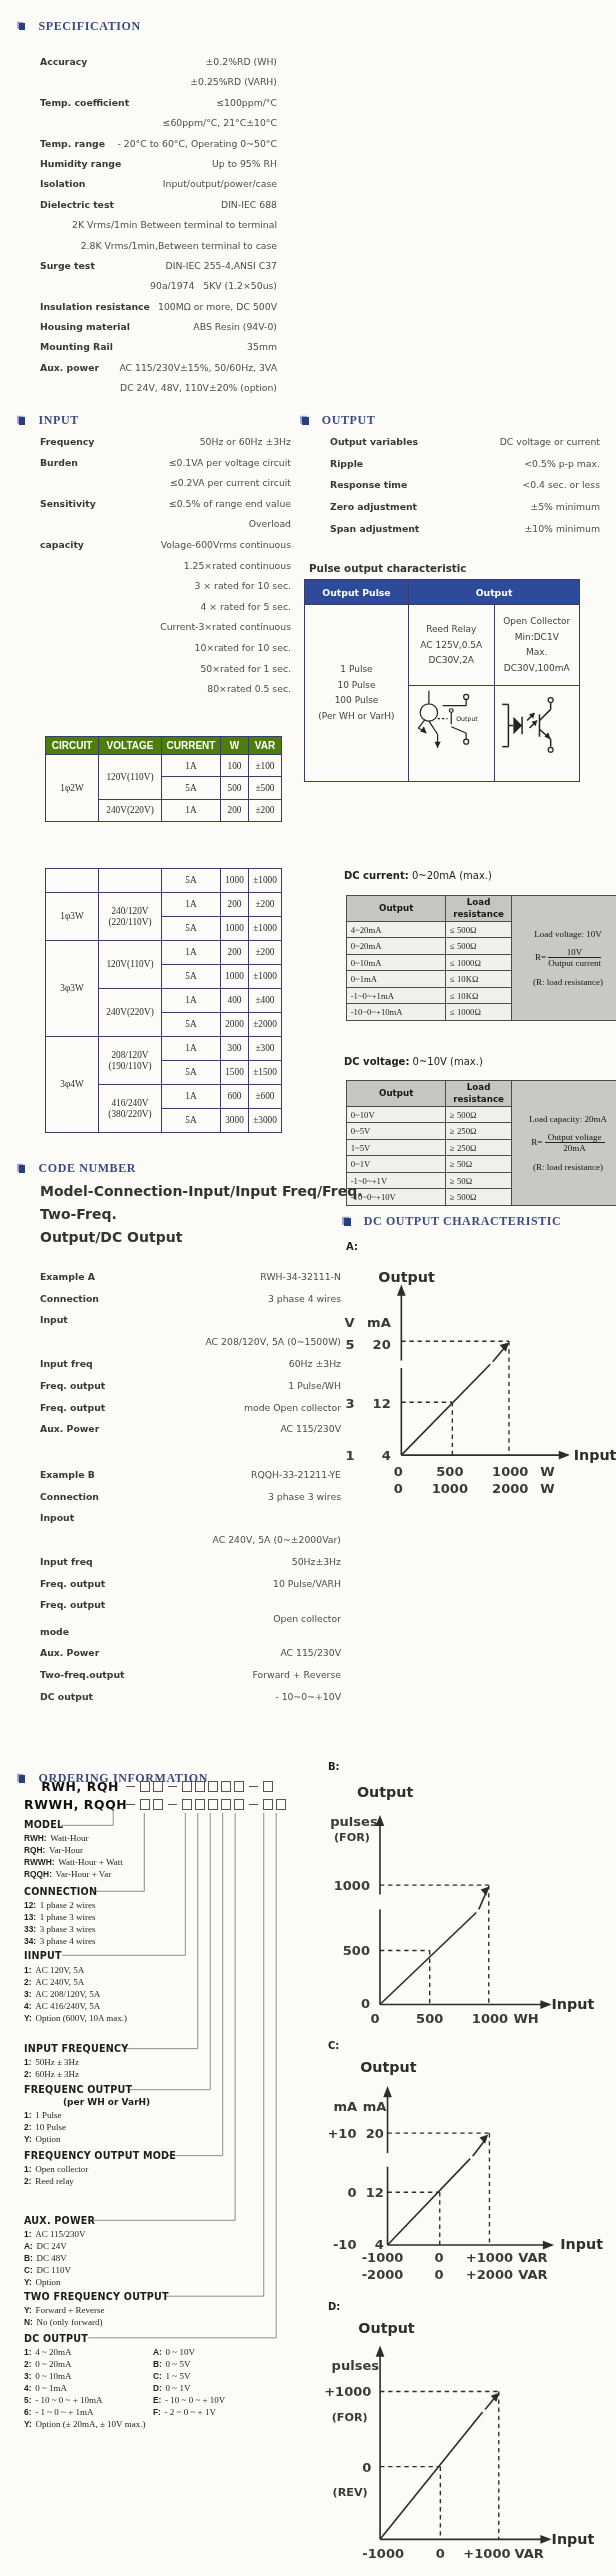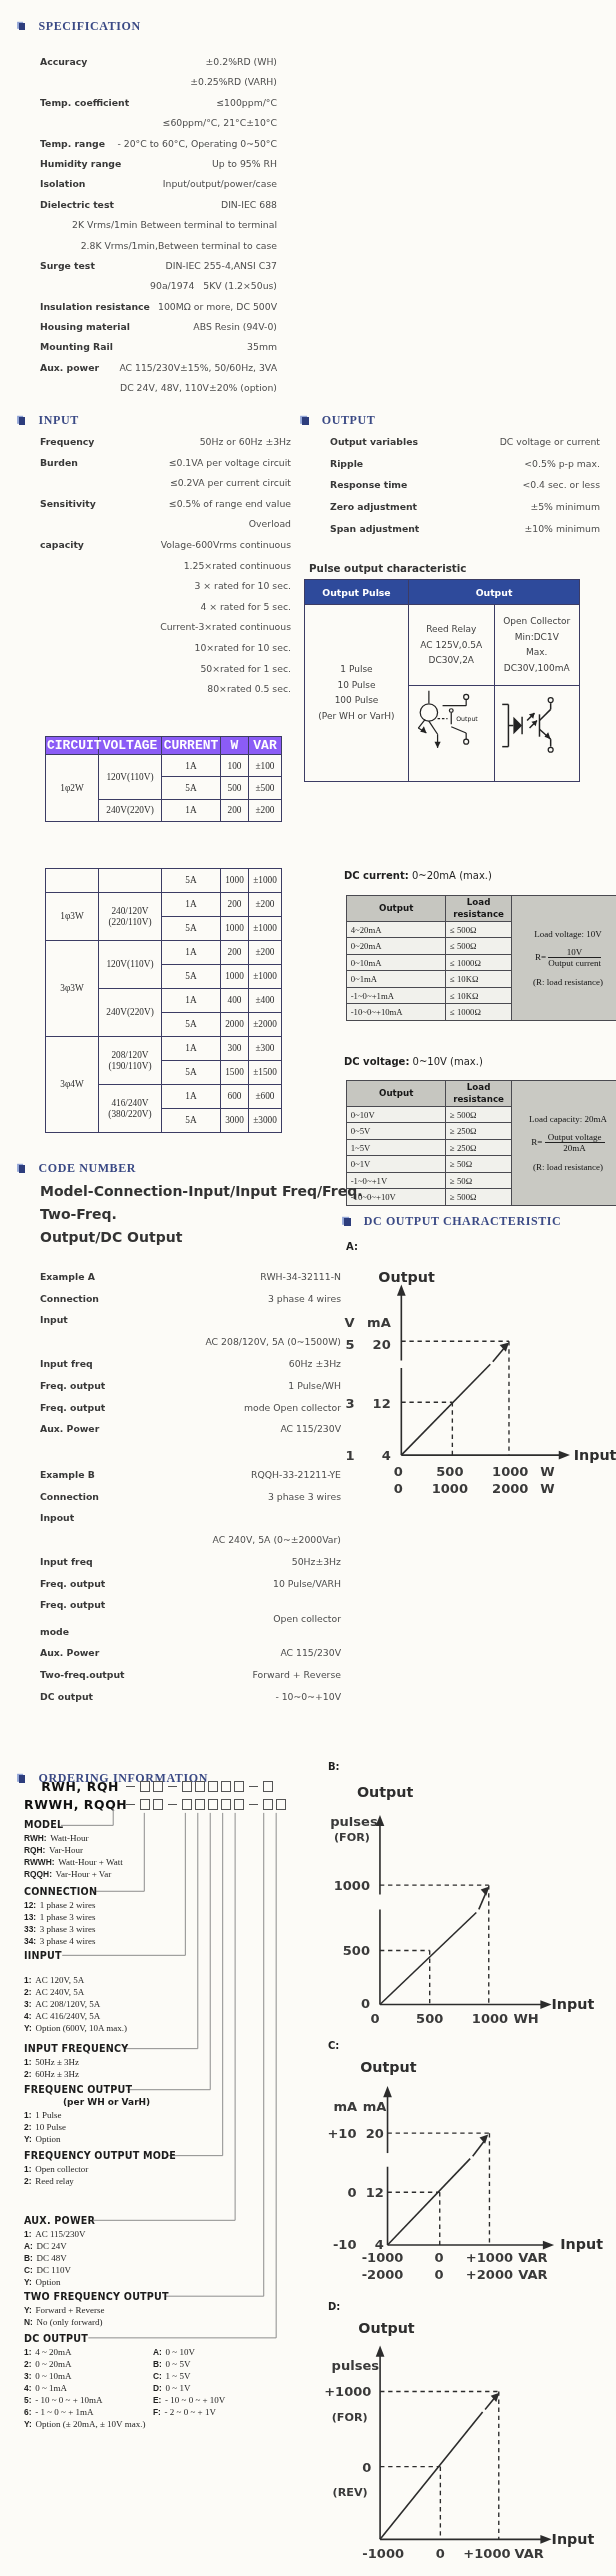--- a/index.html
+++ b/index.html
@@ -22,21 +22,21 @@
   #output-rows{left:309px;top:436px;width:270px;margin-left:21px;}
   #output-rows .kv{height:21.7px;}
   .p-title{position:absolute;left:309px;top:562px;font-weight:700;font-size:10.3px;color:#333;}
   
   table.t{border-collapse:collapse;border-radius:9px;}
   table.t th,table.t td{border:1.2px solid #3c3c64;}
   .pulse-table{table-layout:fixed;}
   .pulse-table th{background:#2e4a9b;color:#ffffff;font-size:9.3px;font-weight:700;height:22.4px;}
   .pulse-table td{font-size:9px;color:#3f3f3f;text-align:center;vertical-align:middle;line-height:15.6px;}
   .circ{font-family:"Liberation Serif","DejaVu Serif",serif;font-size:9.3px;color:#2c2c2c;text-align:center;table-layout:fixed;}
-  .circ th{background:#8b5cf6;color:#fff;font-family:Liberation Mono, monospace;font-size:13px;height:15px;}
+  .circ th{background:#4d7c0f;color:#fff;font-family:Liberation Sans, sans-serif;font-size:10px;height:15px;}
   #circ1 td{height:19.3px;}
   #circ2 td{height:21px;line-height:10.6px;}
   
   .dc-title{position:absolute;font-size:10px;color:#1f1f1f;}
   .dct{border-collapse:collapse;background:#c9c9c3;font-size:8.7px;table-layout:fixed;}
   .dct td{border:1px solid #4a4a50;padding:0.6px 3.7px;}
   .dct .hd{font-weight:700;text-align:center;color:#161616;background:#c6c6c0;line-height:11.2px;}
   .dct .cell{background:#f1f1ec;font-family:"Liberation Serif",serif;color:#1c1c1c;height:14.3px;}
   .dct .info{background:#c9c9c3;font-family:"Liberation Serif",serif;color:#141414;text-align:center;font-size:9px;}
   .frac{display:inline-block;vertical-align:middle;text-align:center;}
@@ -683,21 +683,21 @@
   <div class="og" style="top:1886px">
     <div class="og-l">CONNECTION</div>
     <div class="og-i"><b>12:</b><span>1 phase 2 wires</span></div>
     <div class="og-i"><b>13:</b><span>1 phase 3 wires</span></div>
     <div class="og-i"><b>33:</b><span>3 phase 3 wires</span></div>
     <div class="og-i"><b>34:</b><span>3 phase 4 wires</span></div>
   </div>
 
   <div class="og" style="top:1950px">
     <div class="og-l">IINPUT</div>
-    <div class="og-i" style="margin-top:13px"><b>1:</b><span>AC 120V, 5A</span></div>
+    <div class="og-i" style="margin-top:3px"><b>1:</b><span>AC 120V, 5A</span></div>
     <div class="og-i"><b>2:</b><span>AC 240V, 5A</span></div>
     <div class="og-i"><b>3:</b><span>AC 208/120V, 5A</span></div>
     <div class="og-i"><b>4:</b><span>AC 416/240V, 5A</span></div>
     <div class="og-i"><b>Y:</b><span>Option (600V, 10A max.)</span></div>
   </div>
 
   <div class="og" style="top:2043px">
     <div class="og-l">INPUT FREQUENCY</div>
     <div class="og-i"><b>1:</b><span>50Hz ± 3Hz</span></div>
     <div class="og-i"><b>2:</b><span>60Hz ± 3Hz</span></div>

